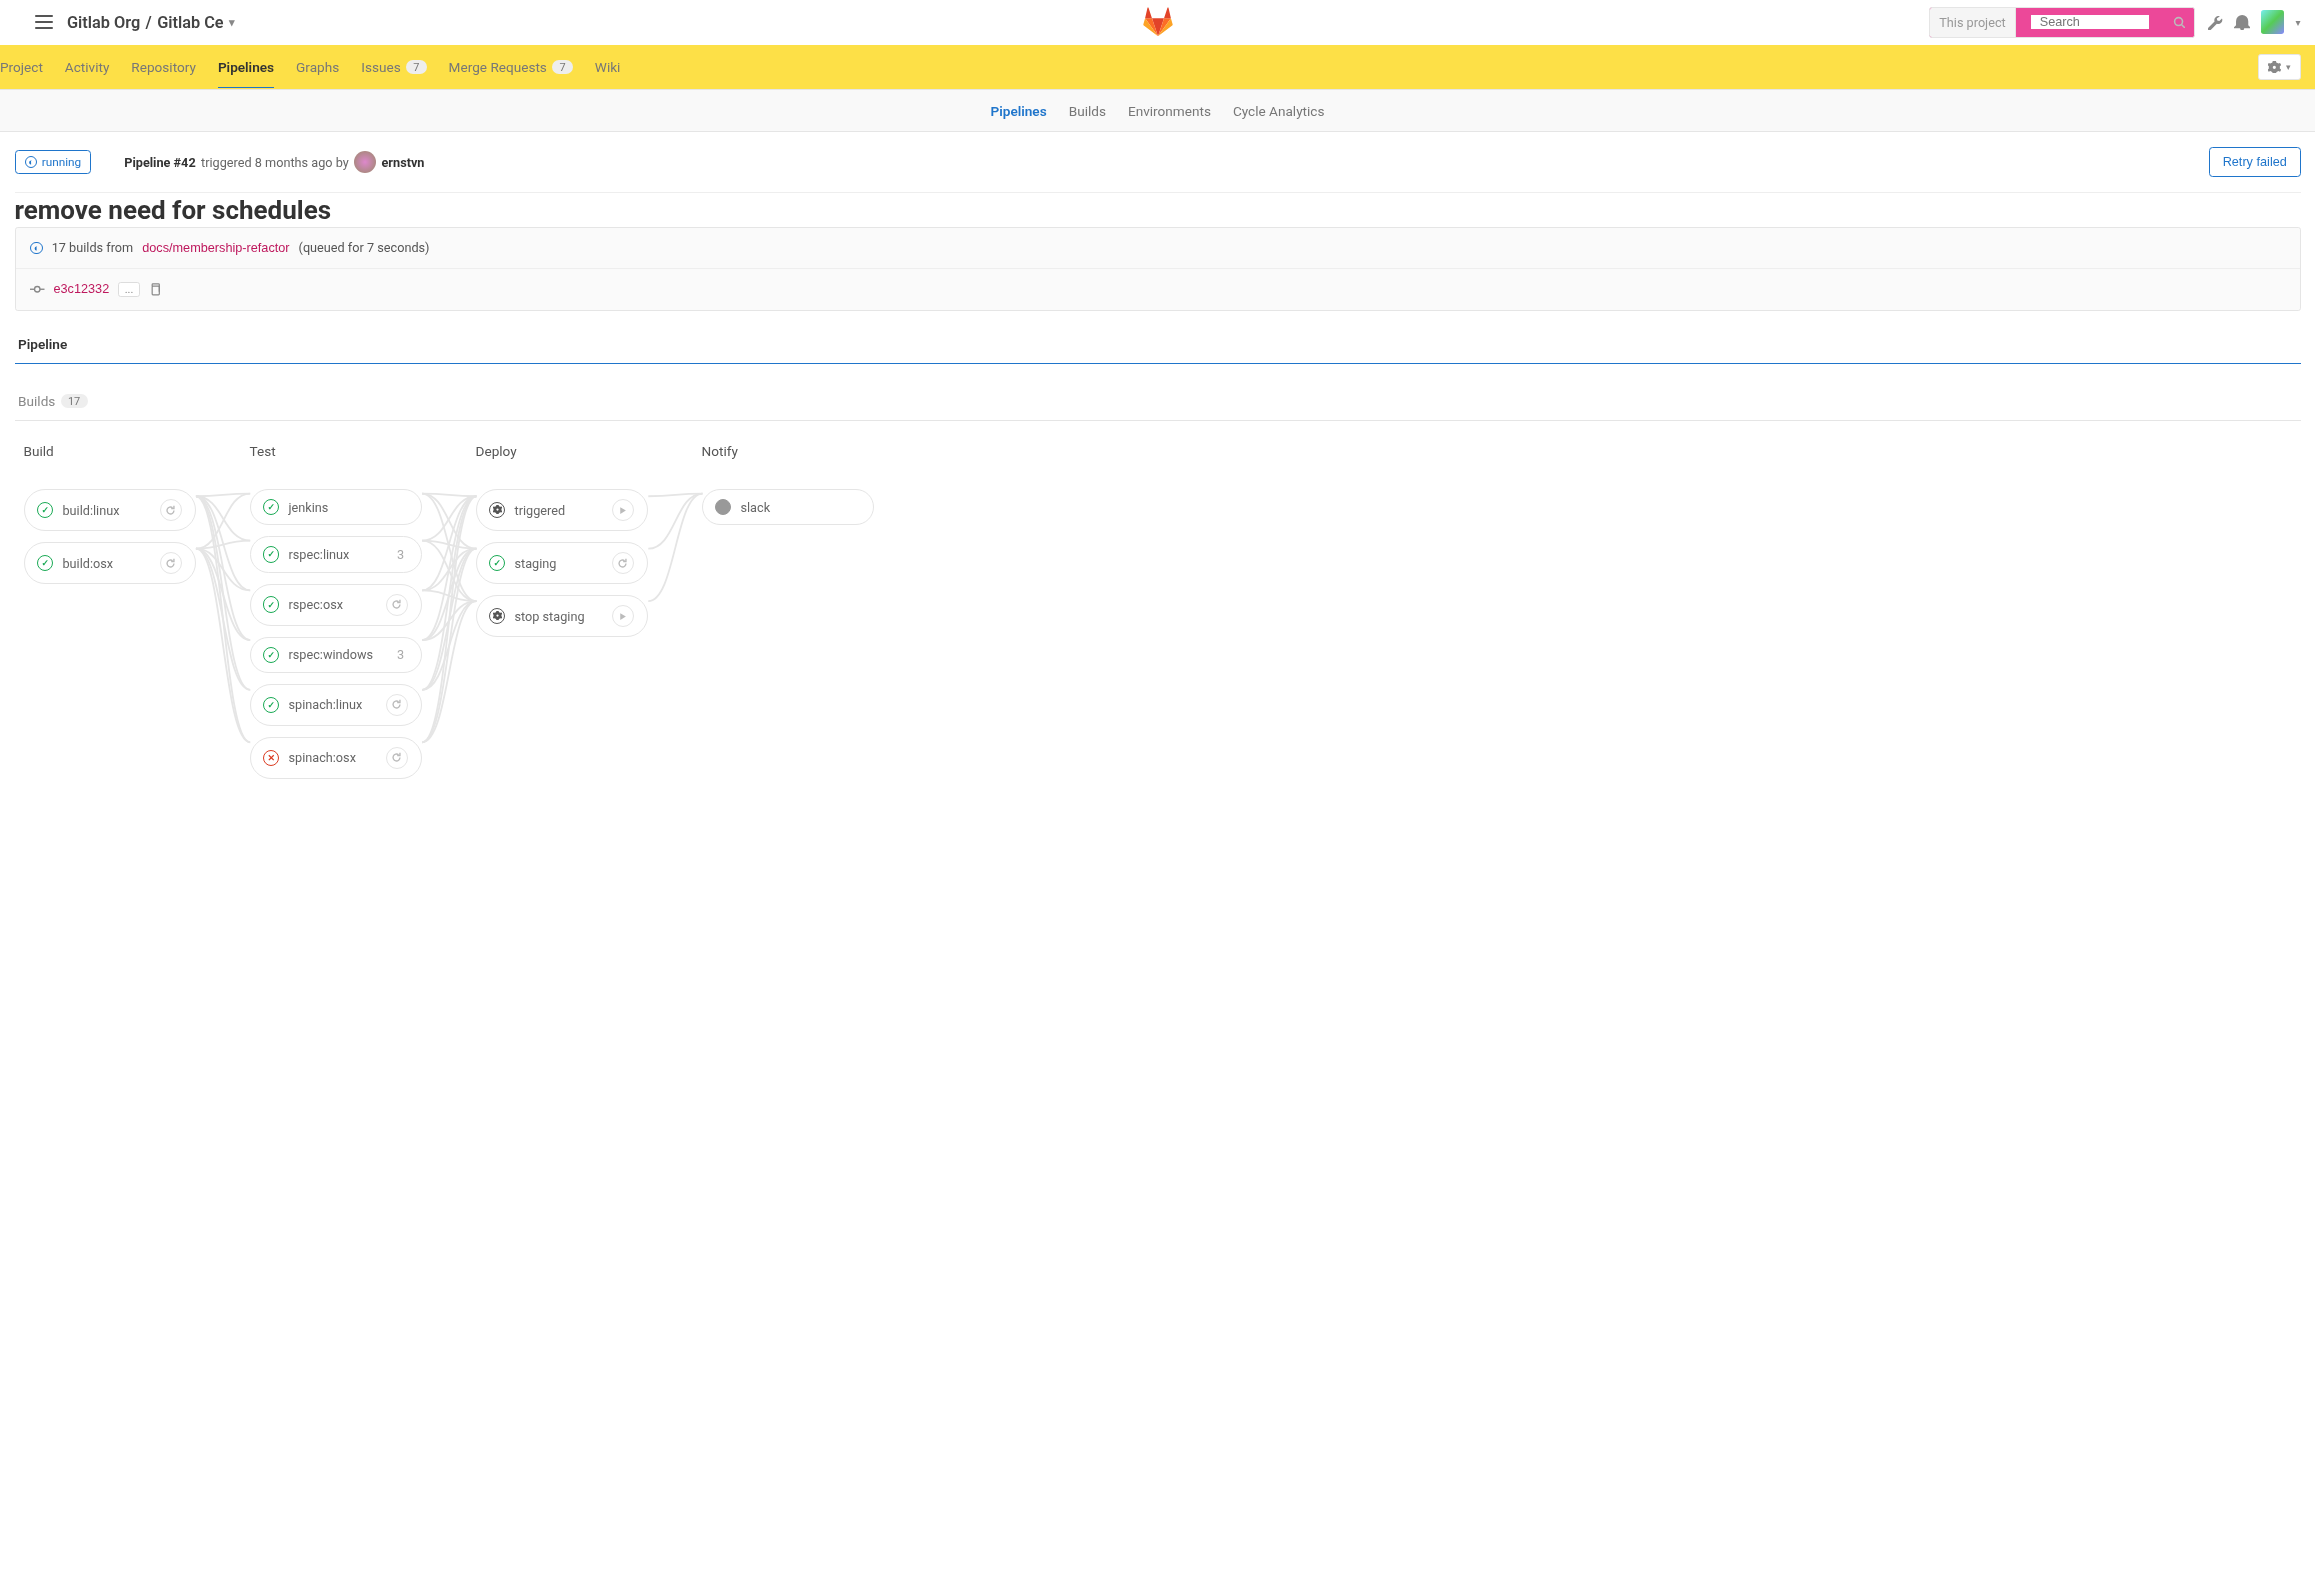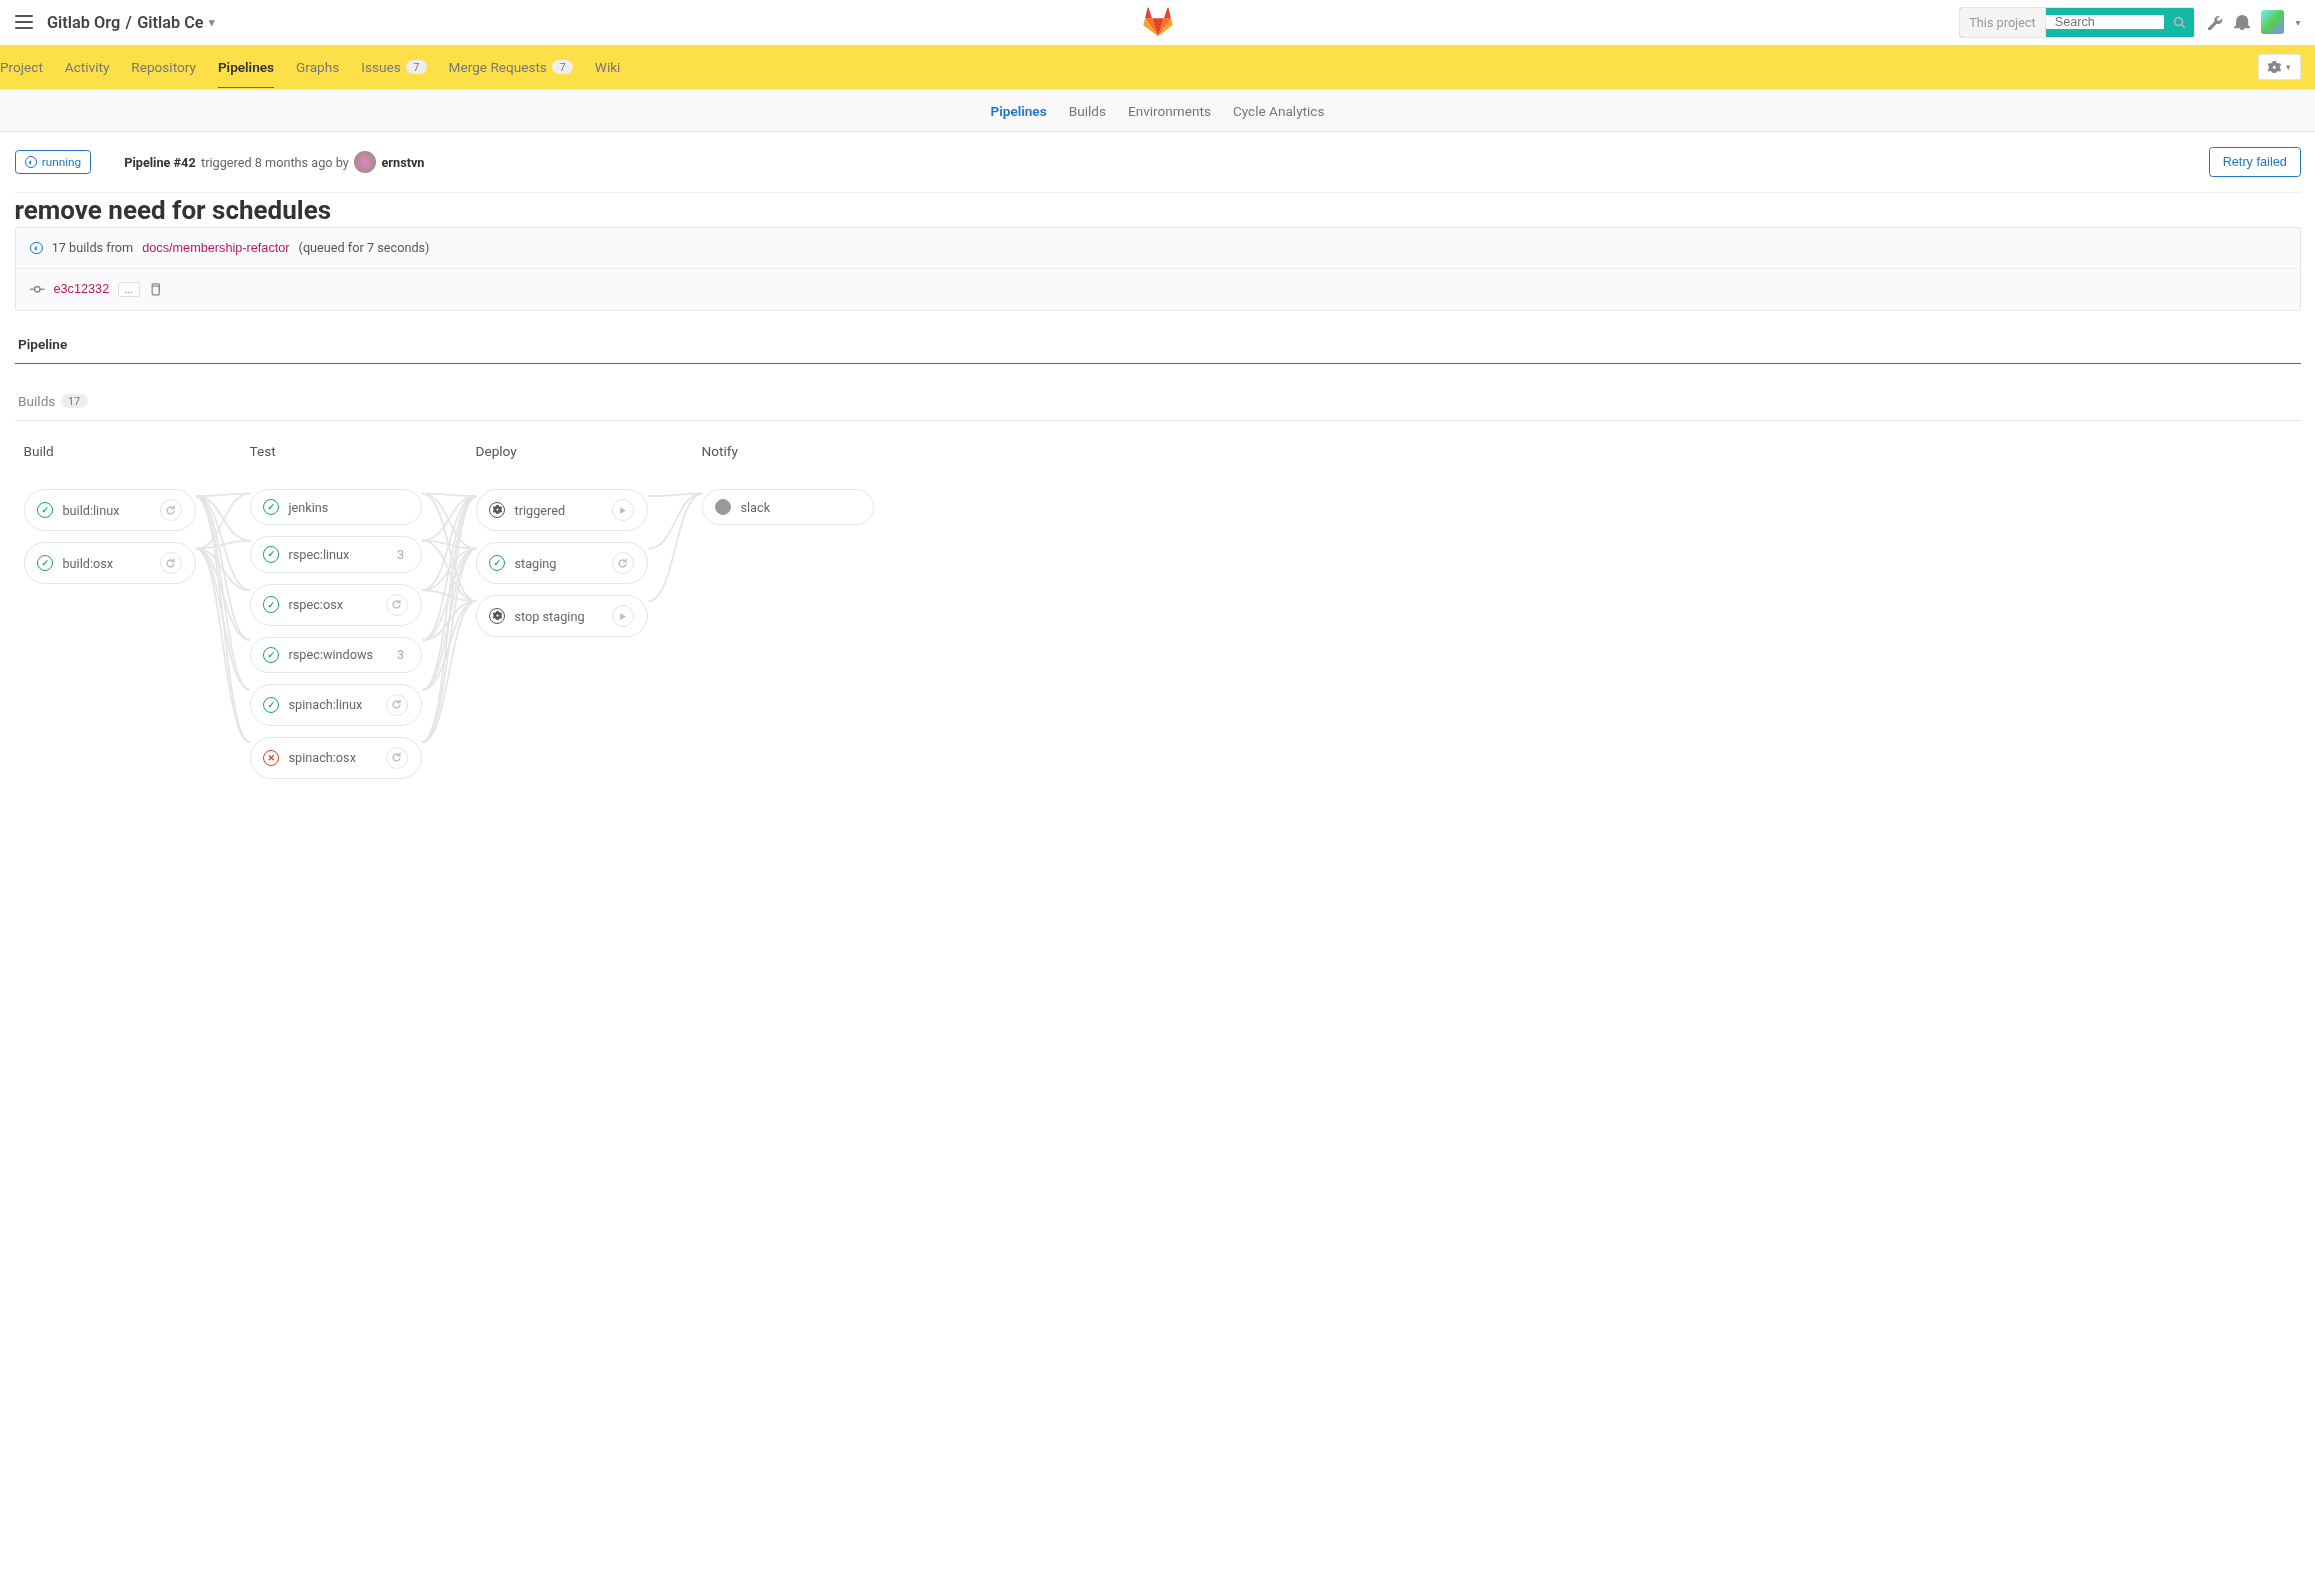--- a/index.html
+++ b/index.html
@@ -1,27 +1,27 @@
 <!DOCTYPE html>
 <html style="font-size:14.5px"><head>
 <meta charset="utf-8">
 <style>
 * { box-sizing: border-box; margin: 0; padding: 0; }
 body { font-family: -apple-system, BlinkMacSystemFont, "Segoe UI", Roboto, sans-serif; font-size: 12.7px; color: #333; background: #fff; }
 a { text-decoration: none; color: inherit; }
 
 
-.top-header { display: flex; align-items: center; height: 45px; padding: 0 14.5px; border-bottom: 0.9px solid #fff; }
+.top-header { display: flex; align-items: center; height: 45px; padding: 0 14.5px; border-bottom: 0.9px solid #fff; margin-left: 20px; }
 .hamburger { width: 18px; height: 14.5px; cursor: pointer; margin-right: 14.5px; display: flex; flex-direction: column; justify-content: space-between; }
 .hamburger span { display: block; height: 1.8px; background: #555; border-radius: 0.9px; }
 .breadcrumb { font-size: 16.3px; font-weight: 600; color: #444; display: flex; align-items: center; gap: 5.4px; }
 .breadcrumb .chev { font-size: 11px; color: #888; }
 .logo-center { position: absolute; left: 50%; transform: translateX(-50%); }
 .header-right { margin-left: auto; display: flex; align-items: center; gap: 11px; }
-.search-wrap { display: flex; align-items: center; border: 0.9px solid #e5e5e5; background: #14b8a6; border-radius: 2.7px; height: 31px; overflow: hidden; }
+.search-wrap { display: flex; align-items: center; border: 0.9px solid #e5e5e5; background: #ec4899; border-radius: 2.7px; height: 31px; overflow: hidden; gap: 15px; }
 .search-scope { background: #f5f5f5; color: #999; padding: 0 9px; height: 100%; display: flex; align-items: center; border-right: 0.9px solid #e5e5e5; font-size: 12.7px; }
 .search-input { border: none; outline: none; padding: 0 9px; width: 118px; font-size: 12.7px; color: #333; }
 .search-icon { padding: 0 9px; color: #bbb; }
 .hdr-icon { color: #888; cursor: pointer; }
 .avatar-sm { width: 23.5px; height: 23.5px; border-radius: 2.7px; background: linear-gradient(135deg,#7ee,#5c5,#88f); }
 
 
 .proj-nav { display: flex; align-items: center; justify-content: flex-start; height: 45px; border-bottom: 0.9px solid #e5e5e5; position: relative; background: #fde047; }
 .proj-nav .tabs { display: flex; gap: 22px; }
 .proj-nav .tab { color: #777; padding: 12.7px 0; font-size: 13.6px; display: flex; align-items: center; gap: 5.4px; }

